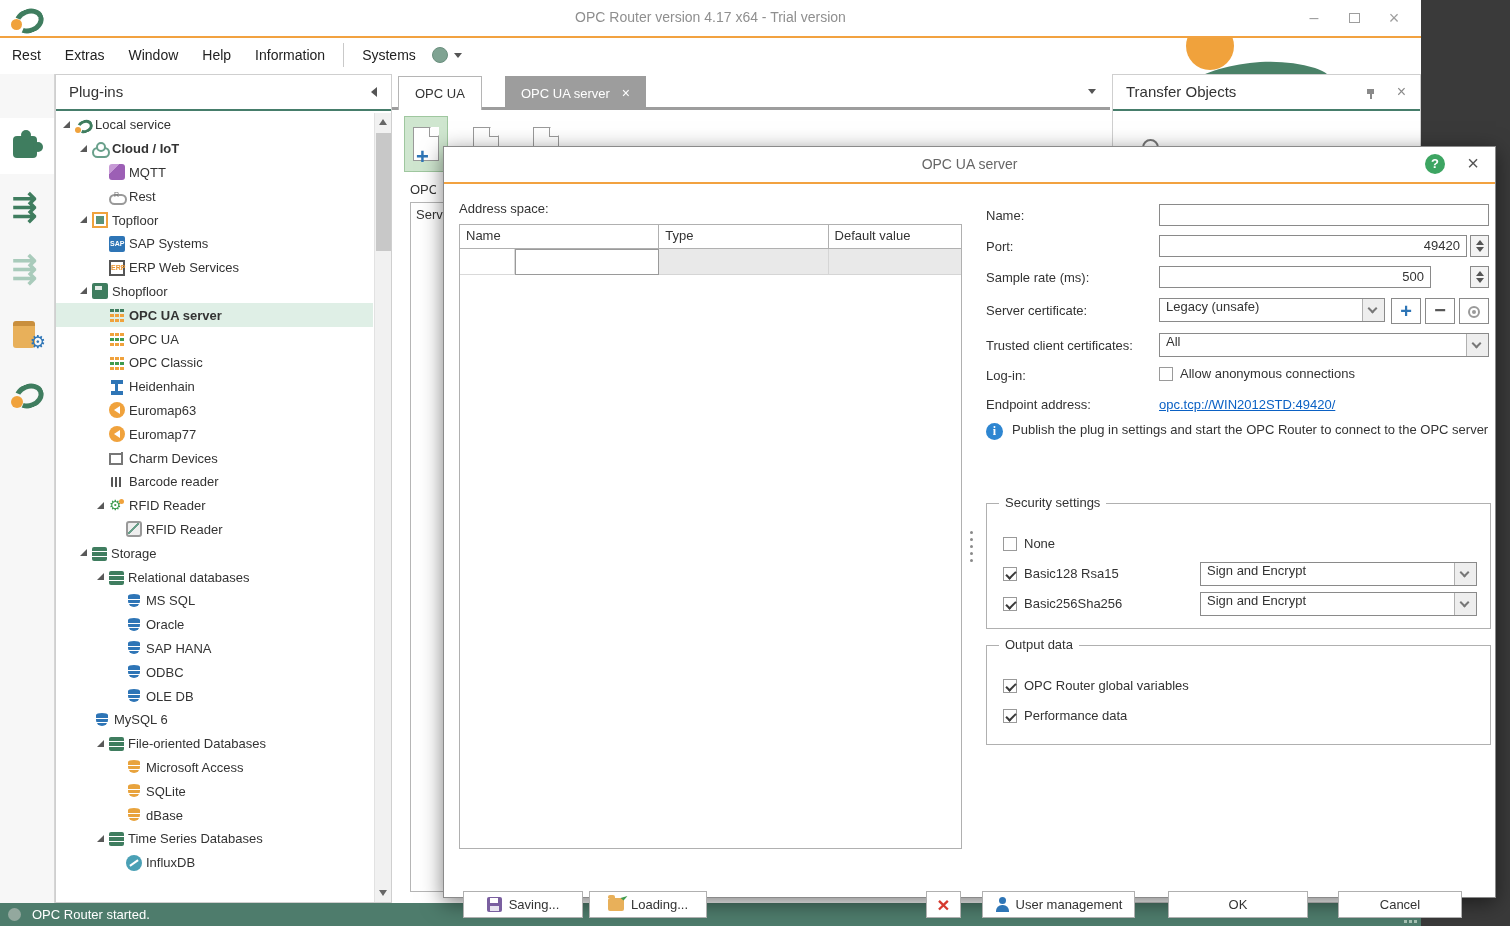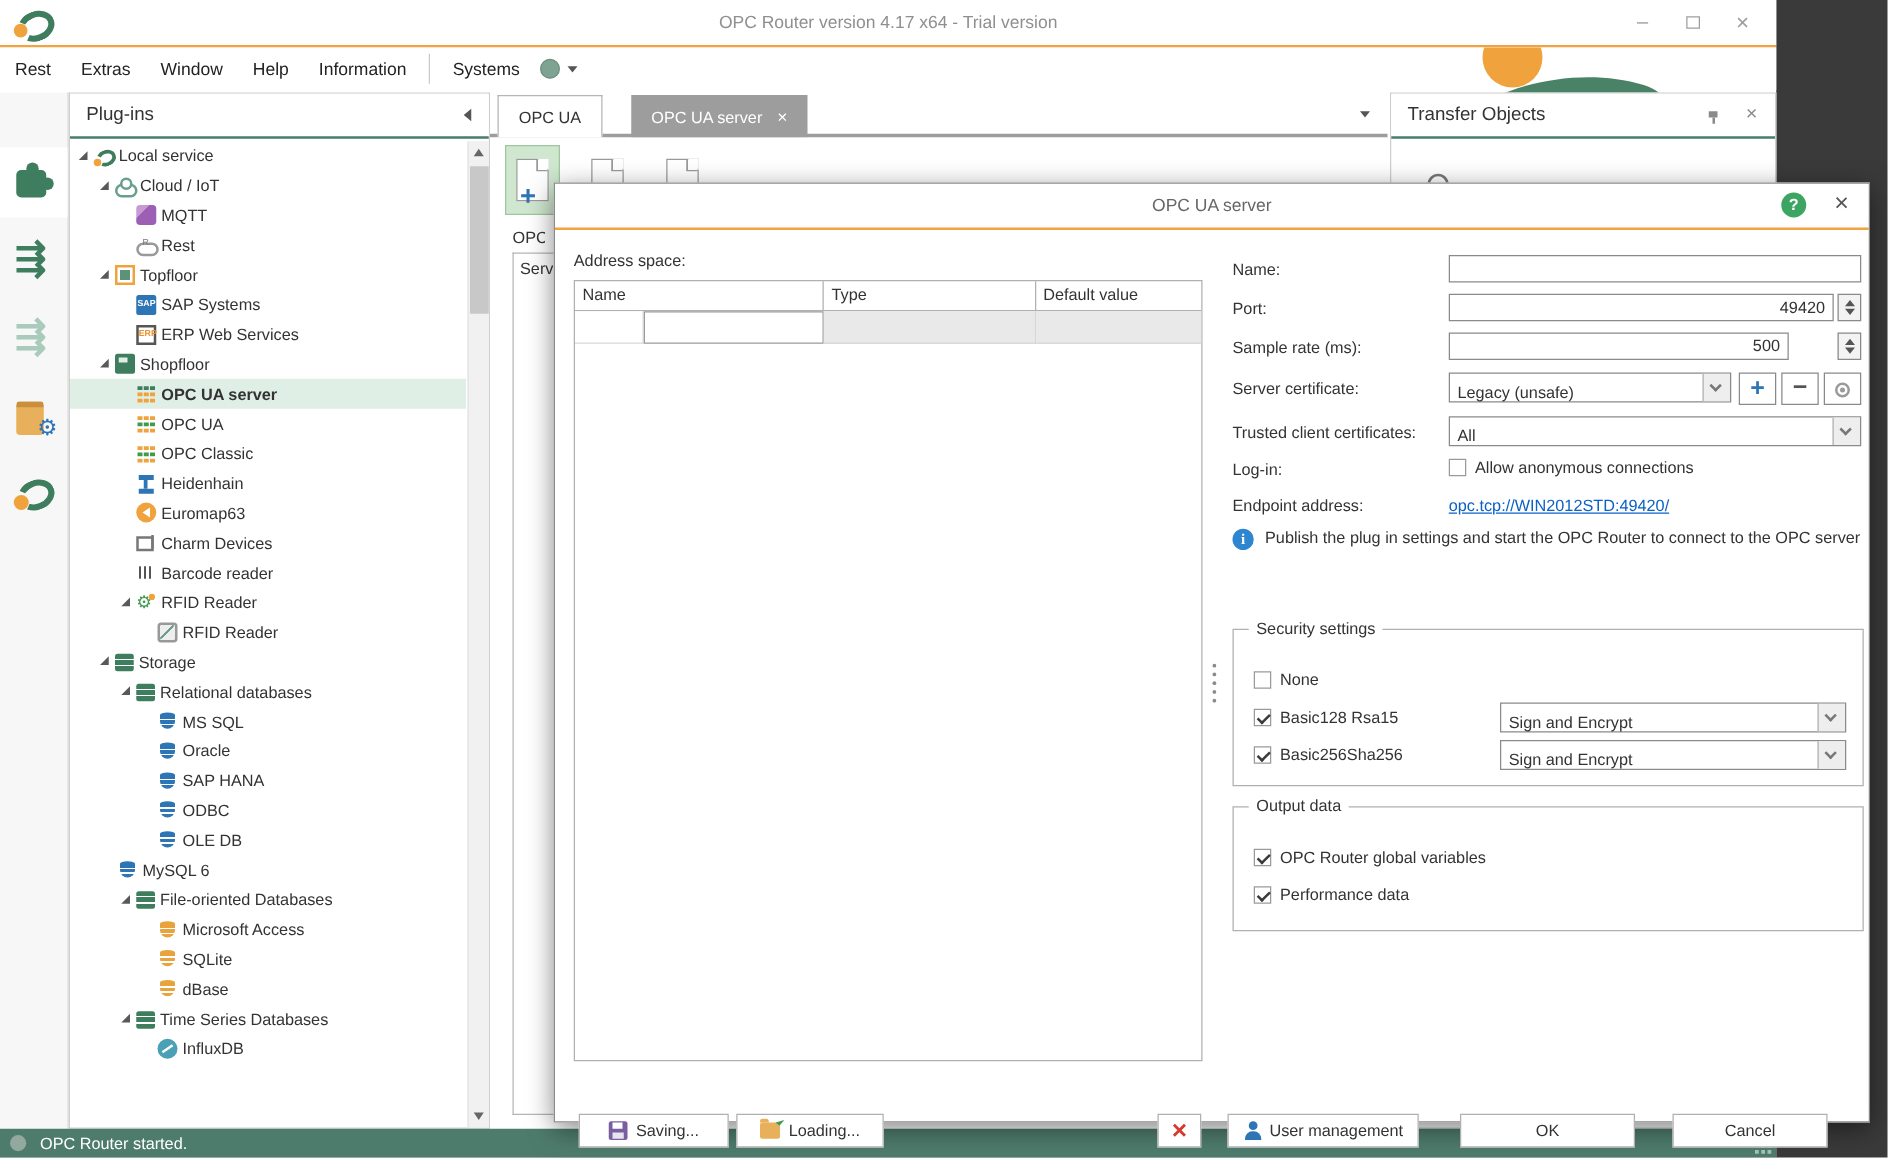--- a/index.html
+++ b/index.html
@@ -161,21 +161,21 @@
   .as-ct { width:170px; } .as-cd { width:133px; border-right:none; }
 
   .splitter { position:absolute; left:524px; top:380px; width:6px; height:34px; }
   .splitter i { display:block; width:3px; height:3px; border-radius:50%; background:#8a8a8a; margin:4px auto 0; }
 
   .field { position:absolute; height:22px; border:1px solid #8a8a8a; background:#fff; font-size:13px; padding:2px 6px; }
   .field.num { text-align:right; }
   .spin { position:absolute; width:19px; height:22px; border:1px solid #8a8a8a; background:#f3f3f3; }
   .spin::before { content:""; position:absolute; left:5px; top:4px; width:0; height:0; border-left:4px solid transparent; border-right:4px solid transparent; border-bottom:5px solid #555; }
   .spin::after { content:""; position:absolute; left:5px; bottom:4px; width:0; height:0; border-left:4px solid transparent; border-right:4px solid transparent; border-top:5px solid #555; }
-  .combo { position:absolute; height:24px; border:1px solid #8a8a8a; background:#fff; display:flex; align-items:flex-end; }
+  .combo { position:absolute; height:24px; border:1px solid #8a8a8a; background:#fff; display:flex; align-items:flex-start; }
   .combo .ctxt { flex:1; padding:0 6px; font-size:13px; }
   .combo .cdd { width:22px; height:100%; border-left:1px solid #b0b0b0; background:#eee; position:relative; }
   .chev { position:absolute; left:6px; top:6px; width:7px; height:7px; border-right:2px solid #777; border-bottom:2px solid #777; transform:rotate(45deg); }
   .sq-btn { position:absolute; width:30px; height:26px; border:1px solid #8a8a8a; background:#fff; text-align:center; }
   .plus-g { color:#2e75b6; font-size:20px; font-weight:bold; line-height:24px; }
   .minus-g { color:#555; font-size:20px; font-weight:bold; line-height:22px; }
   .eye { display:inline-block; margin-top:7px; width:12px; height:12px; border-radius:50%; border:2px solid #9a9a9a; position:relative; }
   .eye::after { content:""; position:absolute; left:2px; top:2px; width:4px; height:4px; border-radius:50%; background:#9a9a9a; }
 
   .cb { display:inline-block; width:14px; height:14px; border:1px solid #9a9a9a; background:#fff; position:relative; vertical-align:-2px; flex:none; }
@@ -258,21 +258,21 @@
       <div class="panel-header">
         <span class="ph-title">Plug-ins</span>
         <span class="collapse-btn"></span>
       </div>
       <div class="tree" id="tree">
           <div class="tree-row" style="padding-left: 6px;">
             <span class="exp open"></span>
             <span class="ic ic-swoosh"></span>
             <span class="tree-label">Local service</span>
           </div>
-          <div class="tree-row" style="padding-left: 23px;">
+          <div class="tree-row" style="padding-left: 23px; font-weight: bold;">
             <span class="exp open"></span>
             <span class="ic ic-cloud"></span>
             <span class="tree-label">Cloud / IoT</span>
           </div>
           <div class="tree-row" style="padding-left: 40px;">
             <span class="exp"></span>
             <span class="ic ic-mqtt"></span>
             <span class="tree-label">MQTT</span>
           </div>
           <div class="tree-row" style="padding-left: 40px;">
@@ -317,20 +317,25 @@
           </div>
           <div class="tree-row" style="padding-left: 40px;">
             <span class="exp"></span>
             <span class="ic ic-heidenhain"></span>
             <span class="tree-label">Heidenhain</span>
           </div>
           <div class="tree-row" style="padding-left: 40px;">
             <span class="exp"></span>
             <span class="ic ic-euromap"></span>
             <span class="tree-label">Euromap63</span>
+          </div>
+          <div class="tree-row" style="padding-left: 40px;">
+            <span class="exp"></span>
+            <span class="ic ic-euromap"></span>
+            <span class="tree-label">Euromap77</span>
           </div>
           <div class="tree-row" style="padding-left: 40px;">
             <span class="exp"></span>
             <span class="ic ic-charm"></span>
             <span class="tree-label">Charm Devices</span>
           </div>
           <div class="tree-row" style="padding-left: 40px;">
             <span class="exp"></span>
             <span class="ic ic-barcode"></span>
             <span class="tree-label">Barcode reader</span>

